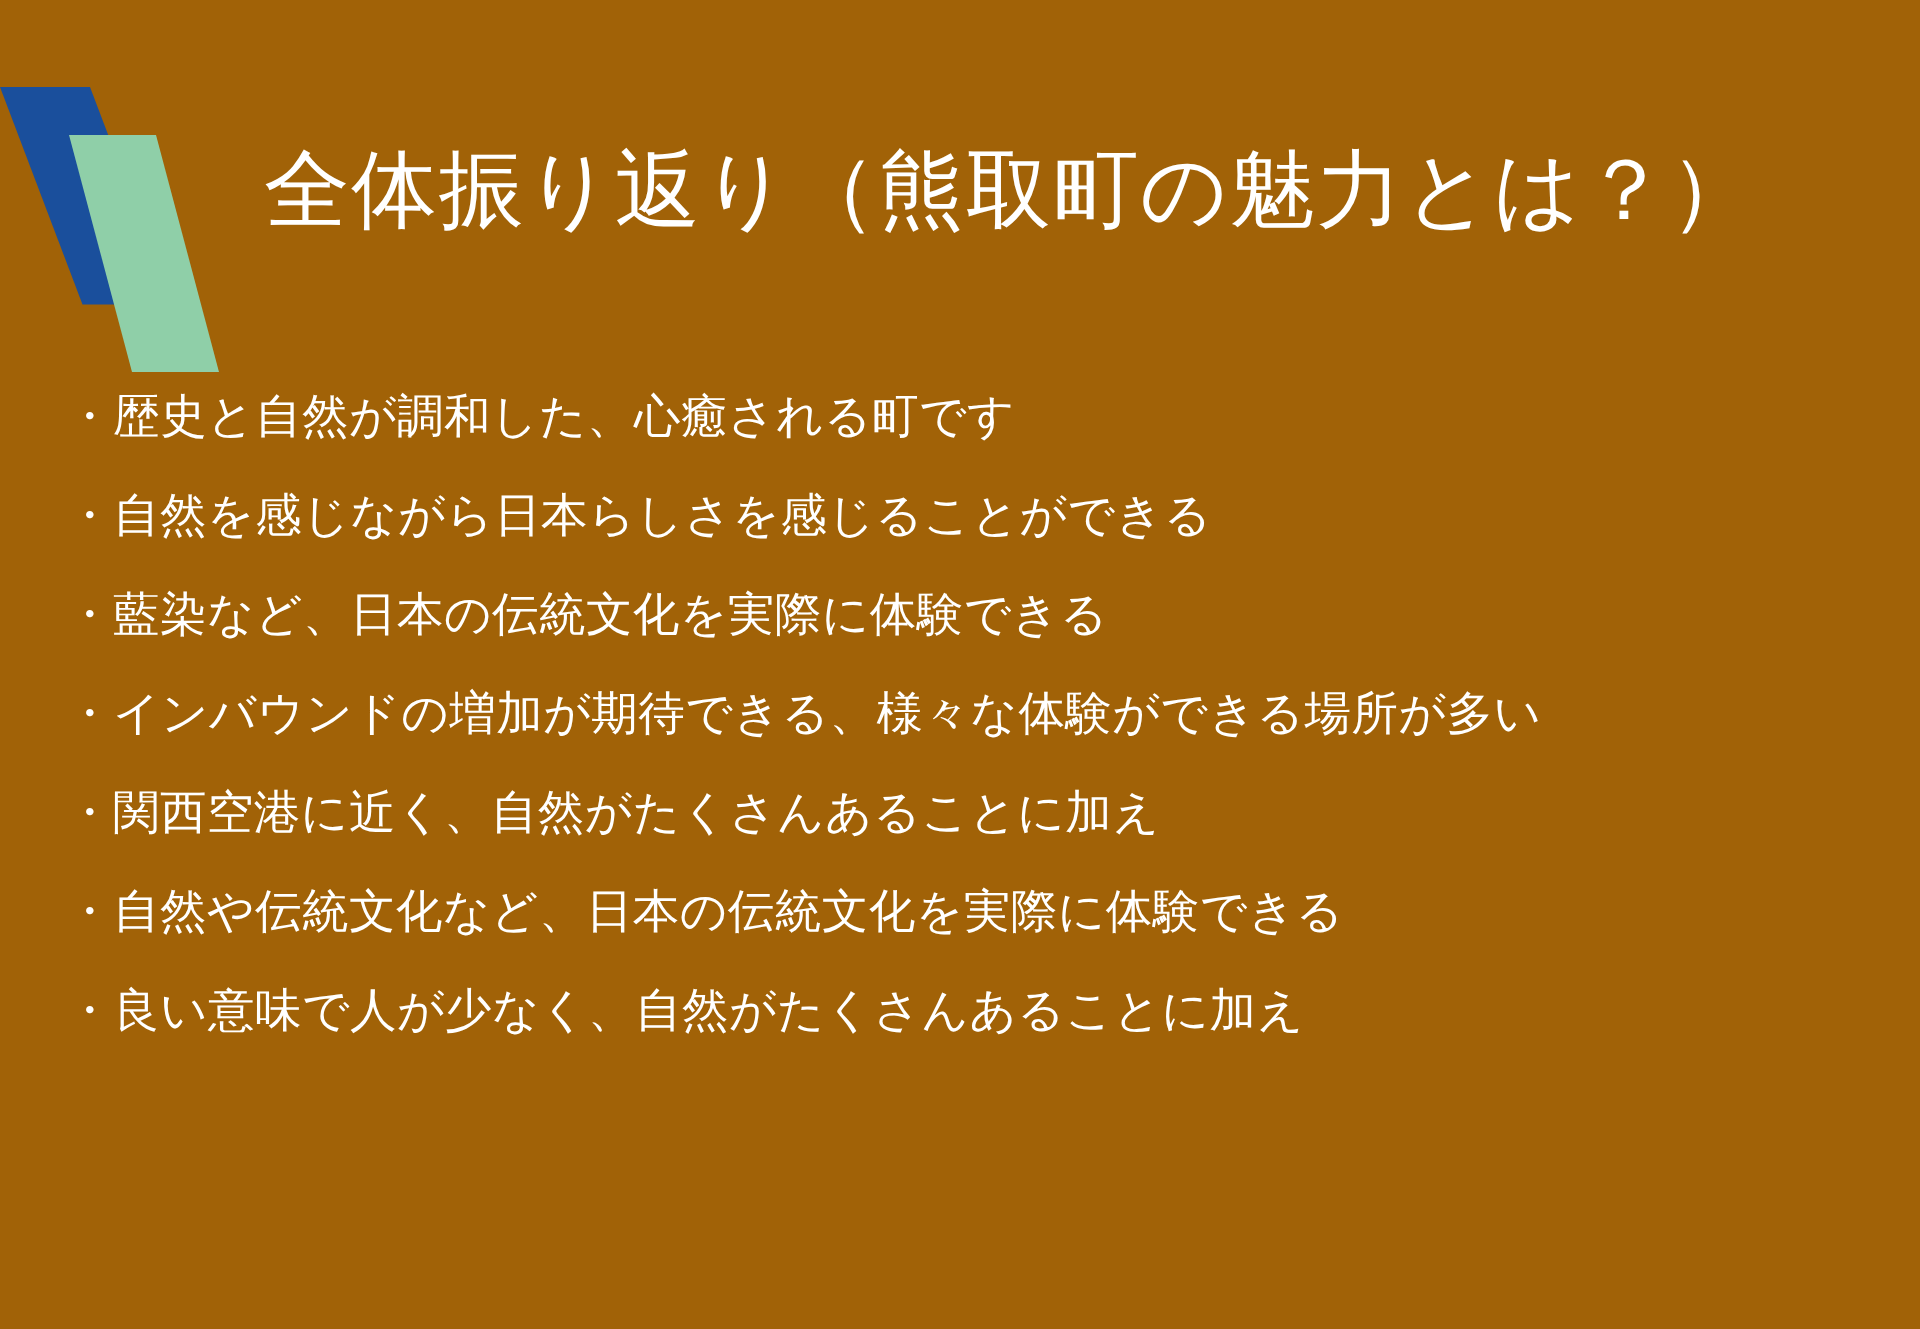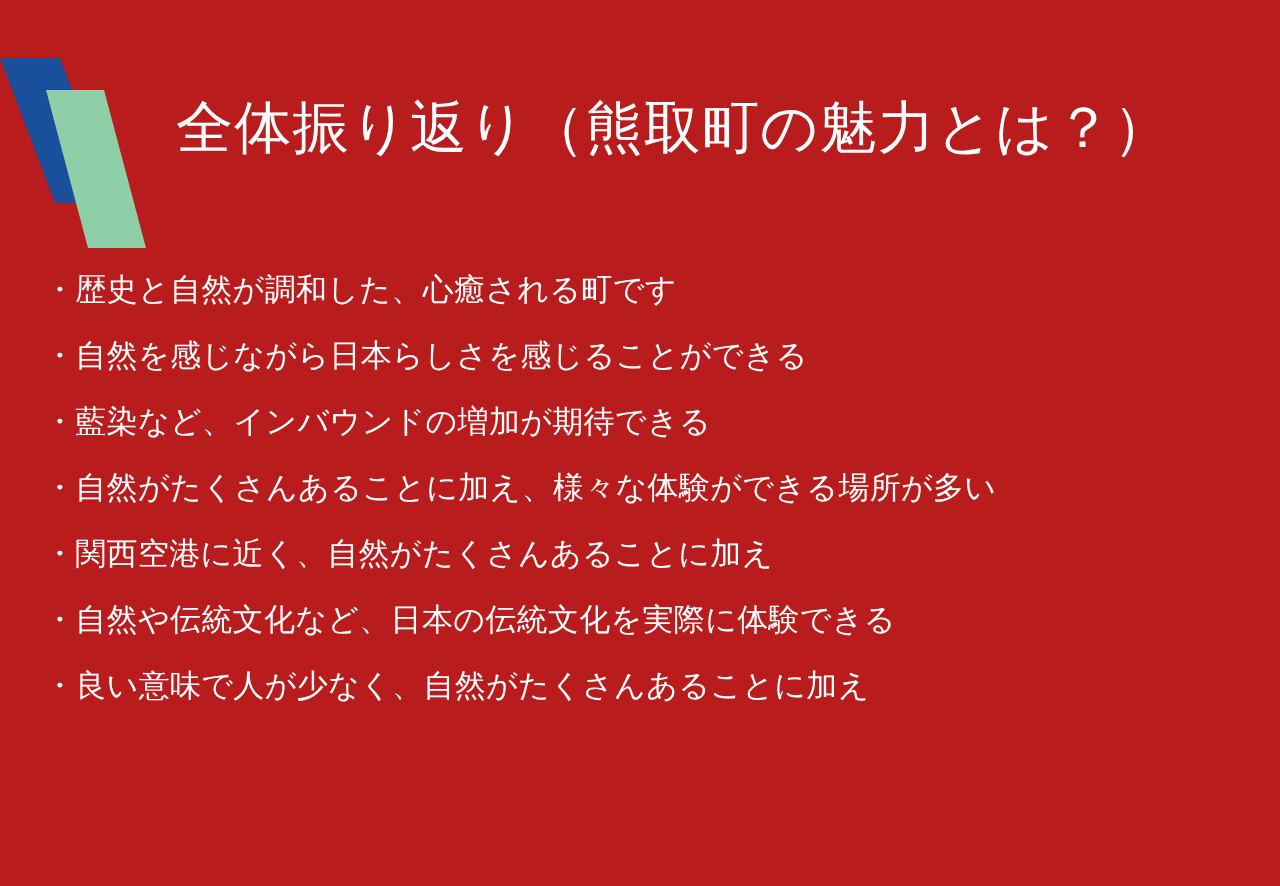--- a/index.html
+++ b/index.html
@@ -10,21 +10,21 @@
   body {
     width: 1280px;
     height: 886px;
     overflow: hidden;
     font-family: "Liberation Sans", sans-serif;
   }
   .slide {
     position: relative;
     width: 1280px;
     height: 886px;
-    background: #b91c1c;
+    background: #a16207;
     box-sizing: border-box;
   }
   
   .deco {
     position: absolute;
     left: 0;
     top: 58px;
     width: 160px;
     height: 190px;
     pointer-events: none;
@@ -51,21 +51,21 @@
     top: 262px;
     width: 1200px;
     margin: 0;
     padding: 0;
     list-style: none;
   }
   .bullet-line {
     color: #ffffff;
     font-size: 31px;
     line-height: 1.0;
-    margin: 12px 0 35px 0;
+    margin: 0 0 35px 0;
     letter-spacing: 0.01em;
     white-space: nowrap;
   }
   .bullet-line:last-child {
     margin-bottom: 0;
   }
   .bullet-mark {
     display: inline-block;
   }
   .bullet-text {
@@ -87,24 +87,24 @@
   </div>
 
   <ul class="body-list">
     <li class="bullet-line">
       <span class="bullet-mark">・</span><span class="bullet-text">歴史と自然が調和した、心癒される町です</span>
     </li>
     <li class="bullet-line">
       <span class="bullet-mark">・</span><span class="bullet-text">自然を感じながら日本らしさを感じることができる</span>
     </li>
     <li class="bullet-line">
-      <span class="bullet-mark">・</span><span class="bullet-text">藍染など、インバウンドの増加が期待できる</span>
+      <span class="bullet-mark">・</span><span class="bullet-text">藍染など、日本の伝統文化を実際に体験できる</span>
     </li>
     <li class="bullet-line">
-      <span class="bullet-mark">・</span><span class="bullet-text">自然がたくさんあることに加え、様々な体験ができる場所が多い</span>
+      <span class="bullet-mark">・</span><span class="bullet-text">インバウンドの増加が期待できる、様々な体験ができる場所が多い</span>
     </li>
     <li class="bullet-line">
       <span class="bullet-mark">・</span><span class="bullet-text">関西空港に近く、自然がたくさんあることに加え</span>
     </li>
     <li class="bullet-line">
       <span class="bullet-mark">・</span><span class="bullet-text">自然や伝統文化など、日本の伝統文化を実際に体験できる</span>
     </li>
     <li class="bullet-line">
       <span class="bullet-mark">・</span><span class="bullet-text">良い意味で人が少なく、自然がたくさんあることに加え</span>
     </li>

